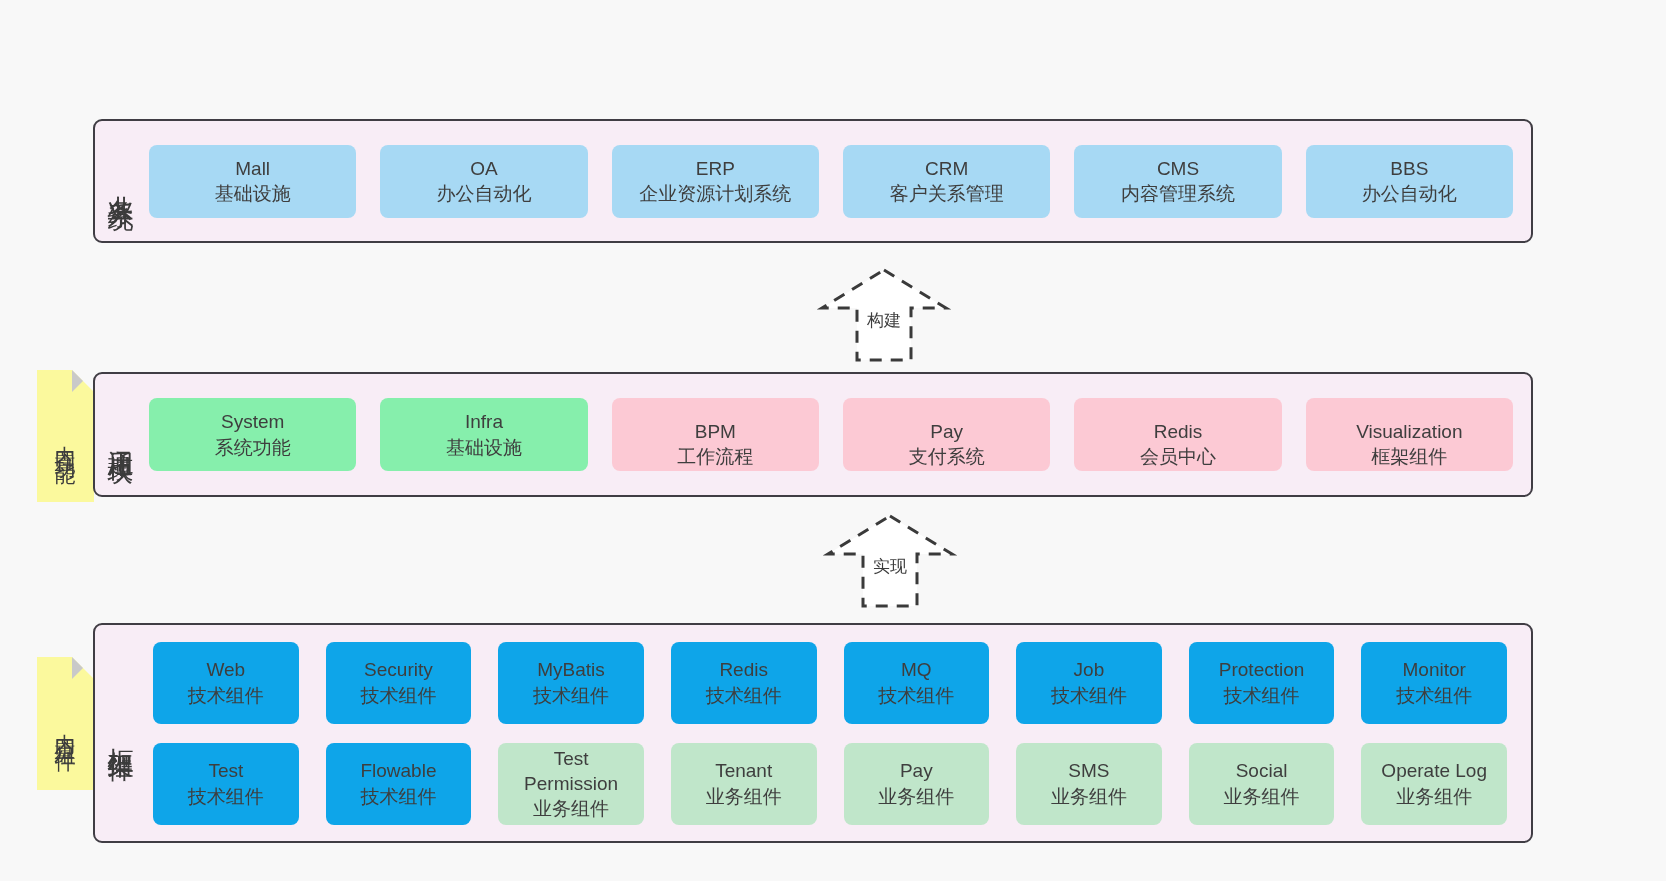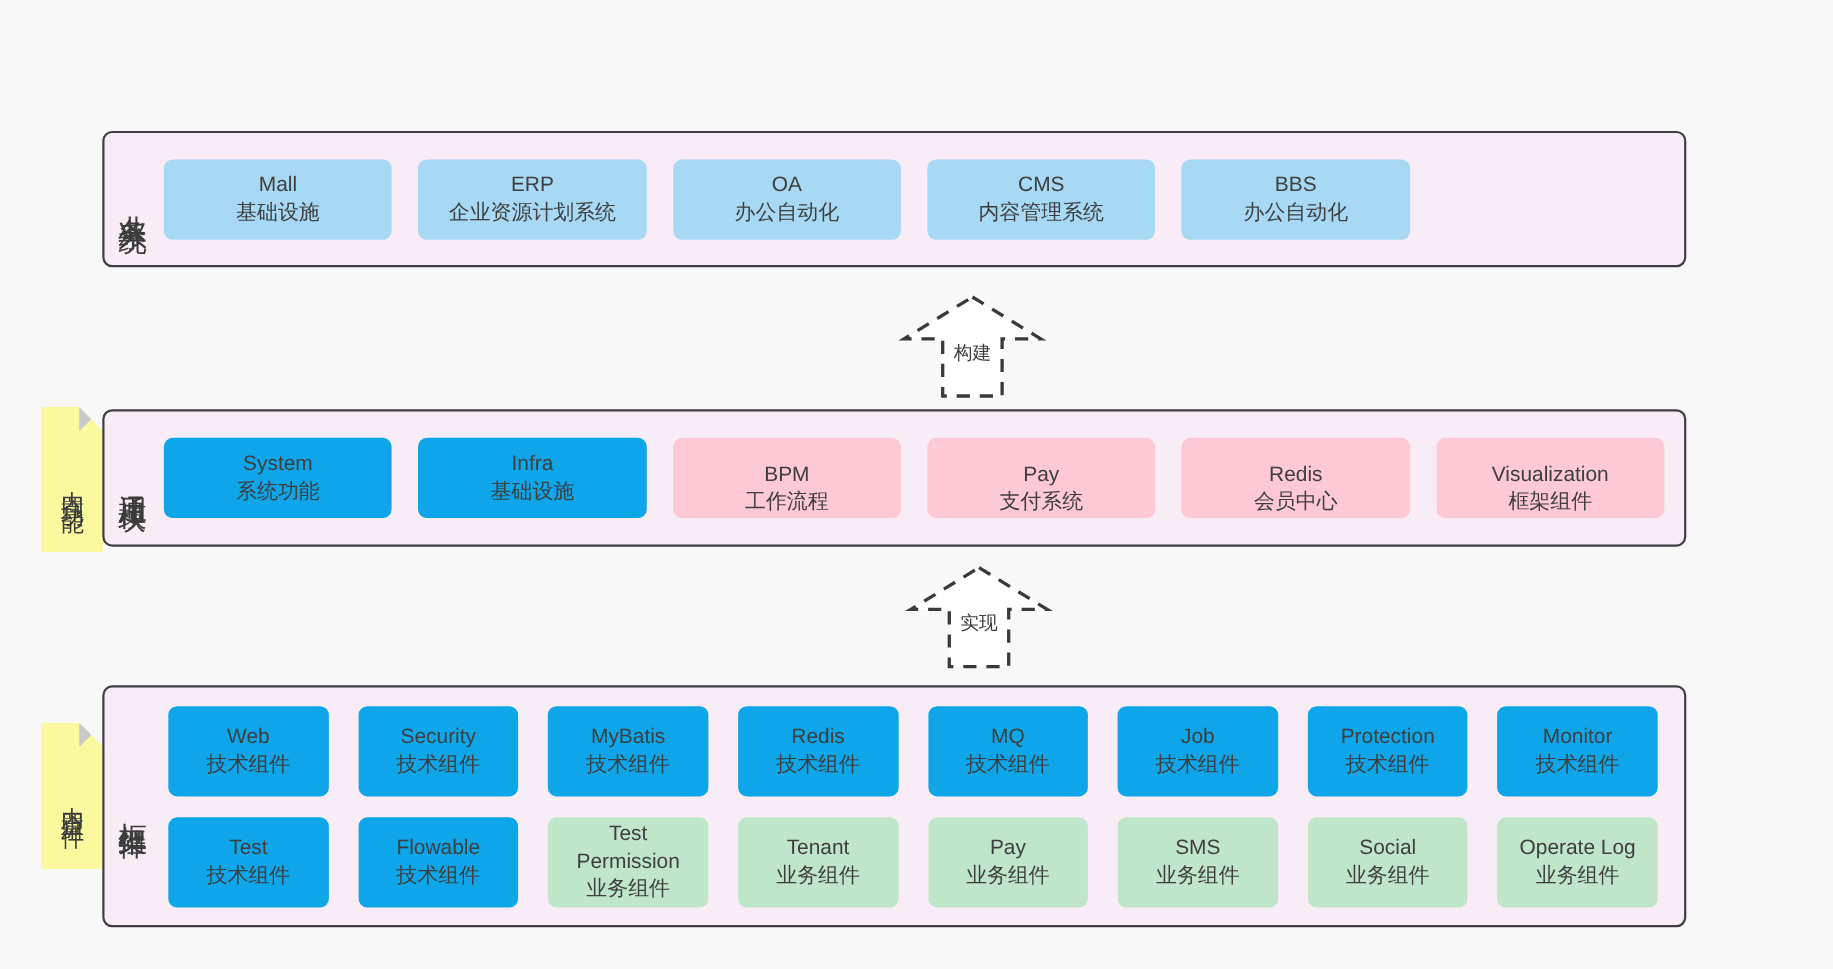--- a/index.html
+++ b/index.html
@@ -72,21 +72,21 @@
     justify-content:center;
     text-align:center;
     font-size:19px;
     line-height:1.32;
     padding:2px 6px;
     box-sizing:border-box;
     color:#3e3e3e;
   }
   .box span{display:block;}
   .blue{background:#a7d9f4;}
-  .red{background:#0ea5e9;}
+  .red{background:#86efac;}
   .pink{background:#fcc9d4;justify-content:flex-end;}
   .green{background:#0ea5e9;}
   .lightgreen{background:#c0e6ca;}
 
   
   .note{
     position:absolute;
     left:37px;width:57px;
     background:#fbf99d;
     z-index:1;
@@ -146,26 +146,30 @@
   <section class="band band-top">
     <div class="band-label">
       <span>业务系统</span>
     </div>
     <div class="band-row">
       <div class="box blue">
         <span>Mall</span>
         <span>基础设施</span>
       </div>
       <div class="box blue">
+        <span>OA</span>
+        <span>办公自动化</span>
+      </div>
+      <div class="box blue">
         <span>ERP</span>
         <span>企业资源计划系统</span>
       </div>
       <div class="box blue">
-        <span>OA</span>
-        <span>办公自动化</span>
+        <span>CRM</span>
+        <span>客户关系管理</span>
       </div>
       <div class="box blue">
         <span>CMS</span>
         <span>内容管理系统</span>
       </div>
       <div class="box blue">
         <span>BBS</span>
         <span>办公自动化</span>
       </div>
     </div>

